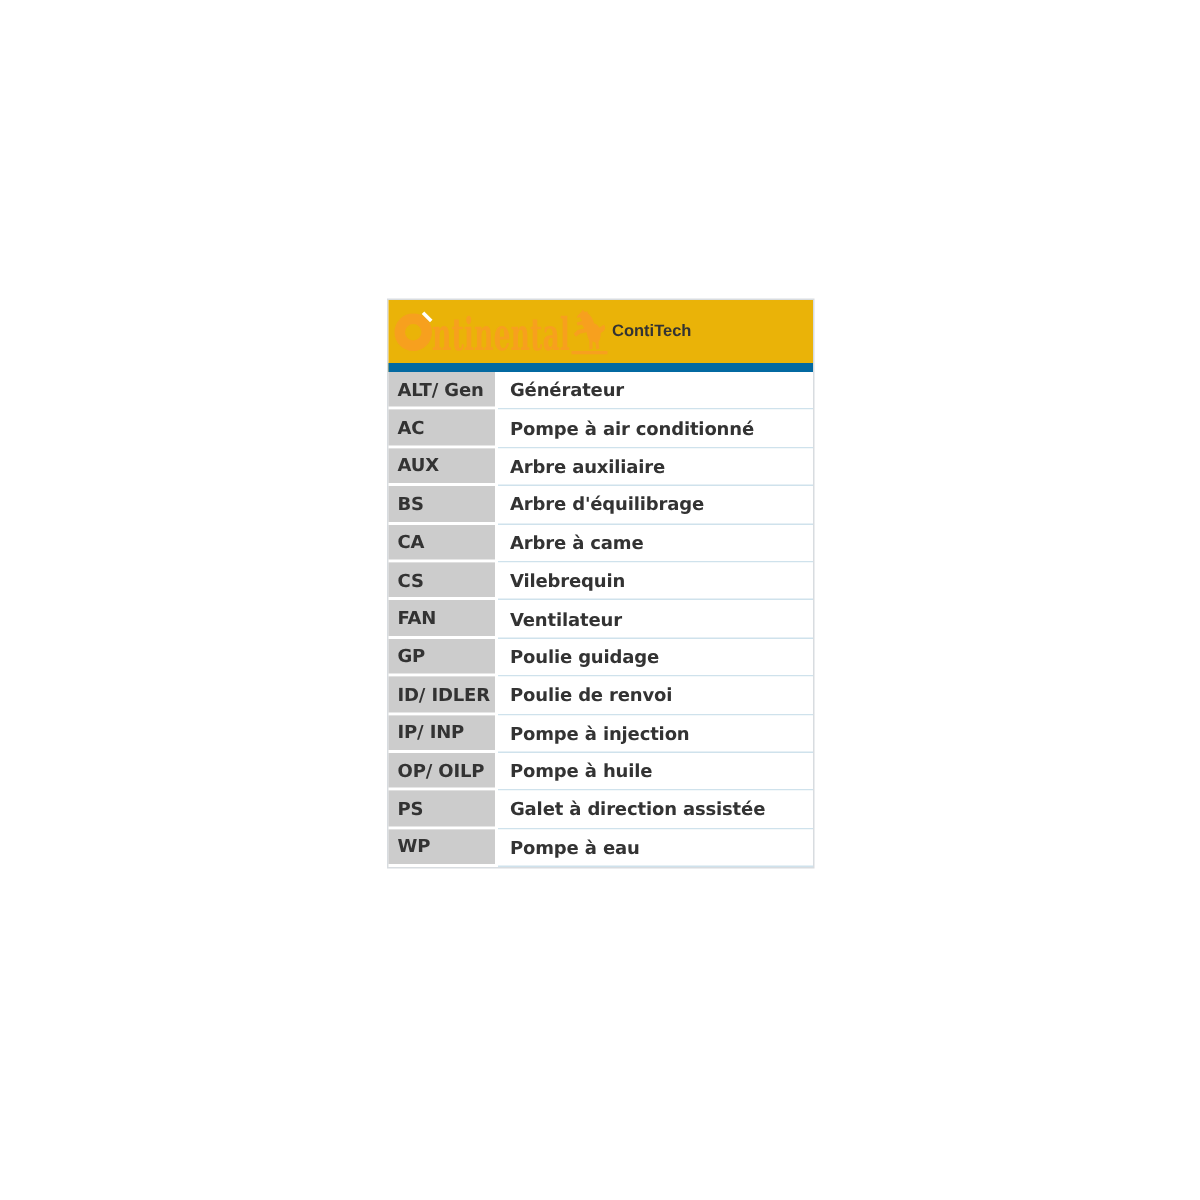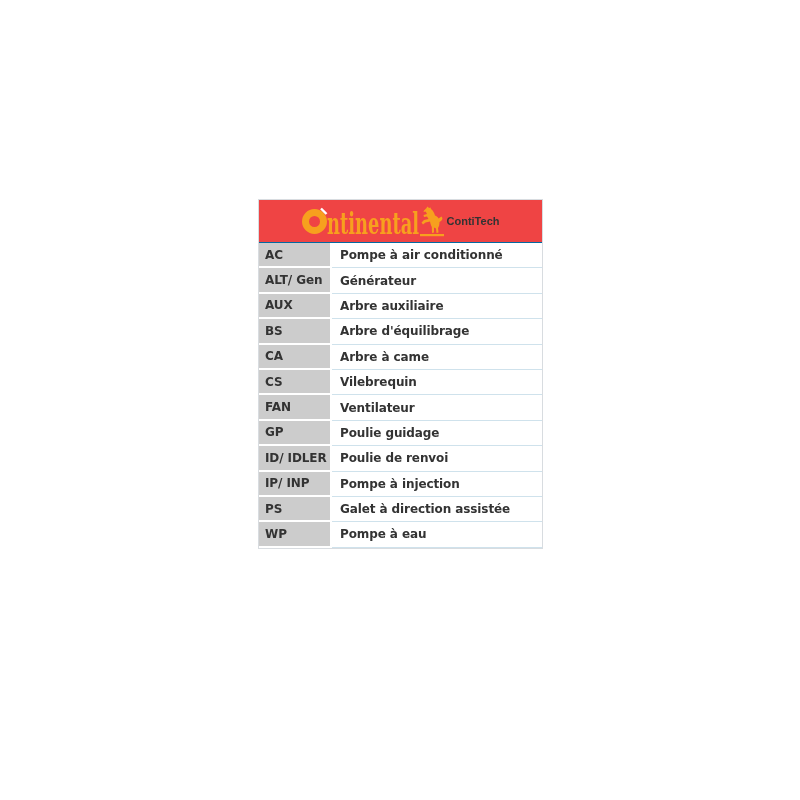--- a/index.html
+++ b/index.html
@@ -6,22 +6,22 @@
   body{
     width:800px;height:800px;background:#ffffff;
     font-family:"DejaVu Sans","Liberation Sans",sans-serif;
     position:relative;overflow:hidden;
   }
   .panel{
     position:absolute;left:258px;top:199px;width:283px;
     background:#ffffff;border:1px solid #d8dce0;
   }
   .brand-header{
-    height:42px;display:flex;align-items:center;justify-content:center;
-    padding:0 4px 0 3px;border-bottom:1px solid #0369a1;background:#ef4444;
+    height:42px;display:flex;align-items:center;justify-content:flex-start;
+    padding:0 4px 0 3px;border-bottom:6px solid #0369a1;background:#eab308;
   }
   .logo-svg{display:block;}
   .contitech{
     font-family:"Liberation Sans","DejaVu Sans",sans-serif;
     font-weight:bold;font-size:11px;color:#333333;letter-spacing:0;
   }
   .rows{display:block;}
   .row{display:flex;height:25.4px;}
   .cell{
     display:flex;align-items:center;box-sizing:border-box;
@@ -68,33 +68,33 @@
         </g>
         <rect x="119" y="30" width="24" height="2.2" fill="#F7A01E"></rect>
       </svg>
     </div>
     <div class="contitech">ContiTech</div>
   </div>
 
   <div class="rows" id="rows">
   <div class="row">
     <div class="cell code">
-      <span>AC</span>
+      <span>ALT/ Gen</span>
     </div>
     <div class="cell desc">
-      <span>Pompe à air conditionné</span>
+      <span>Générateur</span>
     </div>
   </div>
 
   <div class="row">
     <div class="cell code">
-      <span>ALT/ Gen</span>
+      <span>AC</span>
     </div>
     <div class="cell desc">
-      <span>Générateur</span>
+      <span>Pompe à air conditionné</span>
     </div>
   </div>
 
   <div class="row">
     <div class="cell code">
       <span>AUX</span>
     </div>
     <div class="cell desc">
       <span>Arbre auxiliaire</span>
     </div>
@@ -156,20 +156,28 @@
 
   <div class="row">
     <div class="cell code">
       <span>IP/ INP</span>
     </div>
     <div class="cell desc">
       <span>Pompe à injection</span>
     </div>
   </div>
 
+  <div class="row">
+    <div class="cell code">
+      <span>OP/ OILP</span>
+    </div>
+    <div class="cell desc">
+      <span>Pompe à huile</span>
+    </div>
+  </div>
 
   <div class="row">
     <div class="cell code">
       <span>PS</span>
     </div>
     <div class="cell desc">
       <span>Galet à direction assistée</span>
     </div>
   </div>
 

